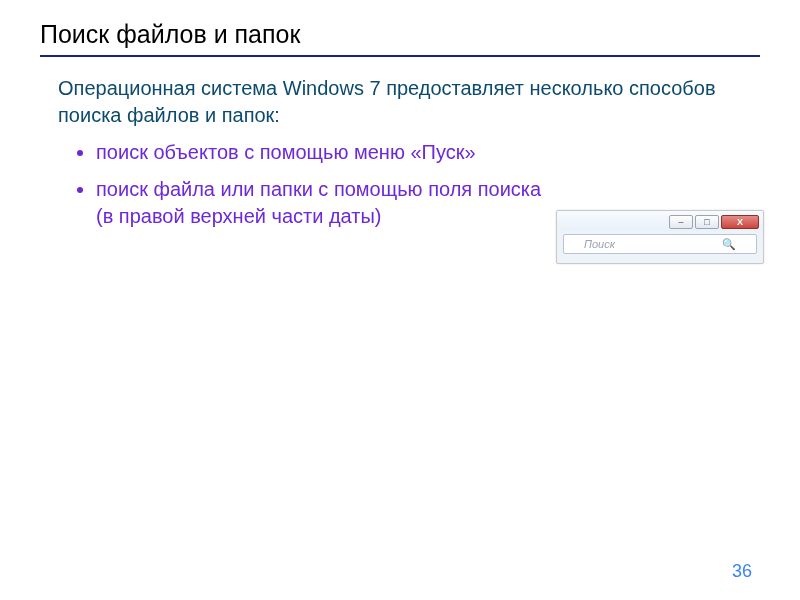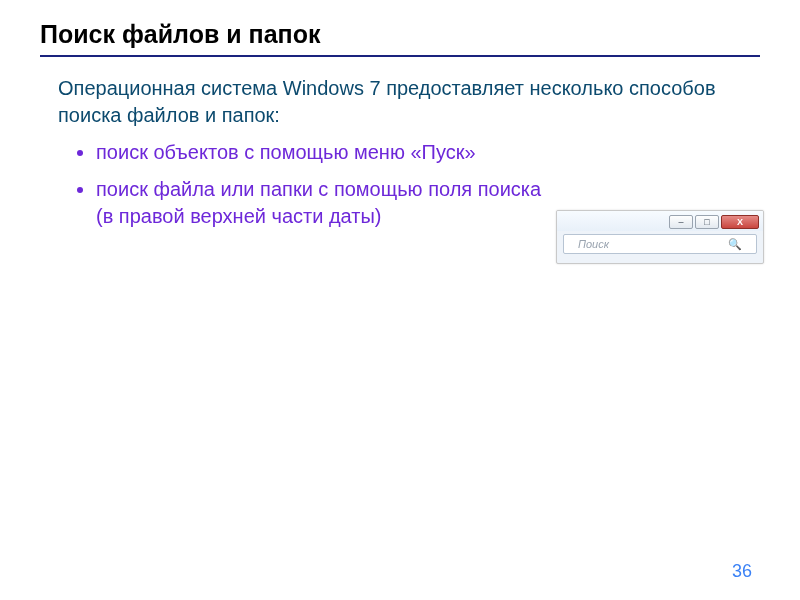--- a/index.html
+++ b/index.html
@@ -15,21 +15,21 @@
   }
   .slide {
     padding: 20px 40px 20px 40px;
     box-sizing: border-box;
     width: 800px;
     height: 600px;
     position: relative;
   }
   .title {
     font-size: 25px;
-    font-weight: bold;
+    font-weight: normal;
     color: #000000;
     margin: 0 0 6px 0;
   }
   .hr {
     border: none;
     border-top: 2px solid #1a237e;
     margin: 0 0 18px 0;
   }
   .intro {
     font-size: 20px;
@@ -98,21 +98,21 @@
   }
   .win7-search {
     flex: 1;
     height: 20px;
     background: #ffffff;
     border: 1px solid #b7c4d3;
     border-radius: 2px;
     display: flex;
     align-items: center;
     justify-content: space-between;
-    padding: 0 14px;
+    padding: 0 20px;
     box-sizing: border-box;
   }
   .win7-search .ph {
     color: #9aa4b0;
     font-style: italic;
     font-size: 11px;
   }
   .win7-search .mag {
     color: #6e86a5;
     font-size: 11px;

